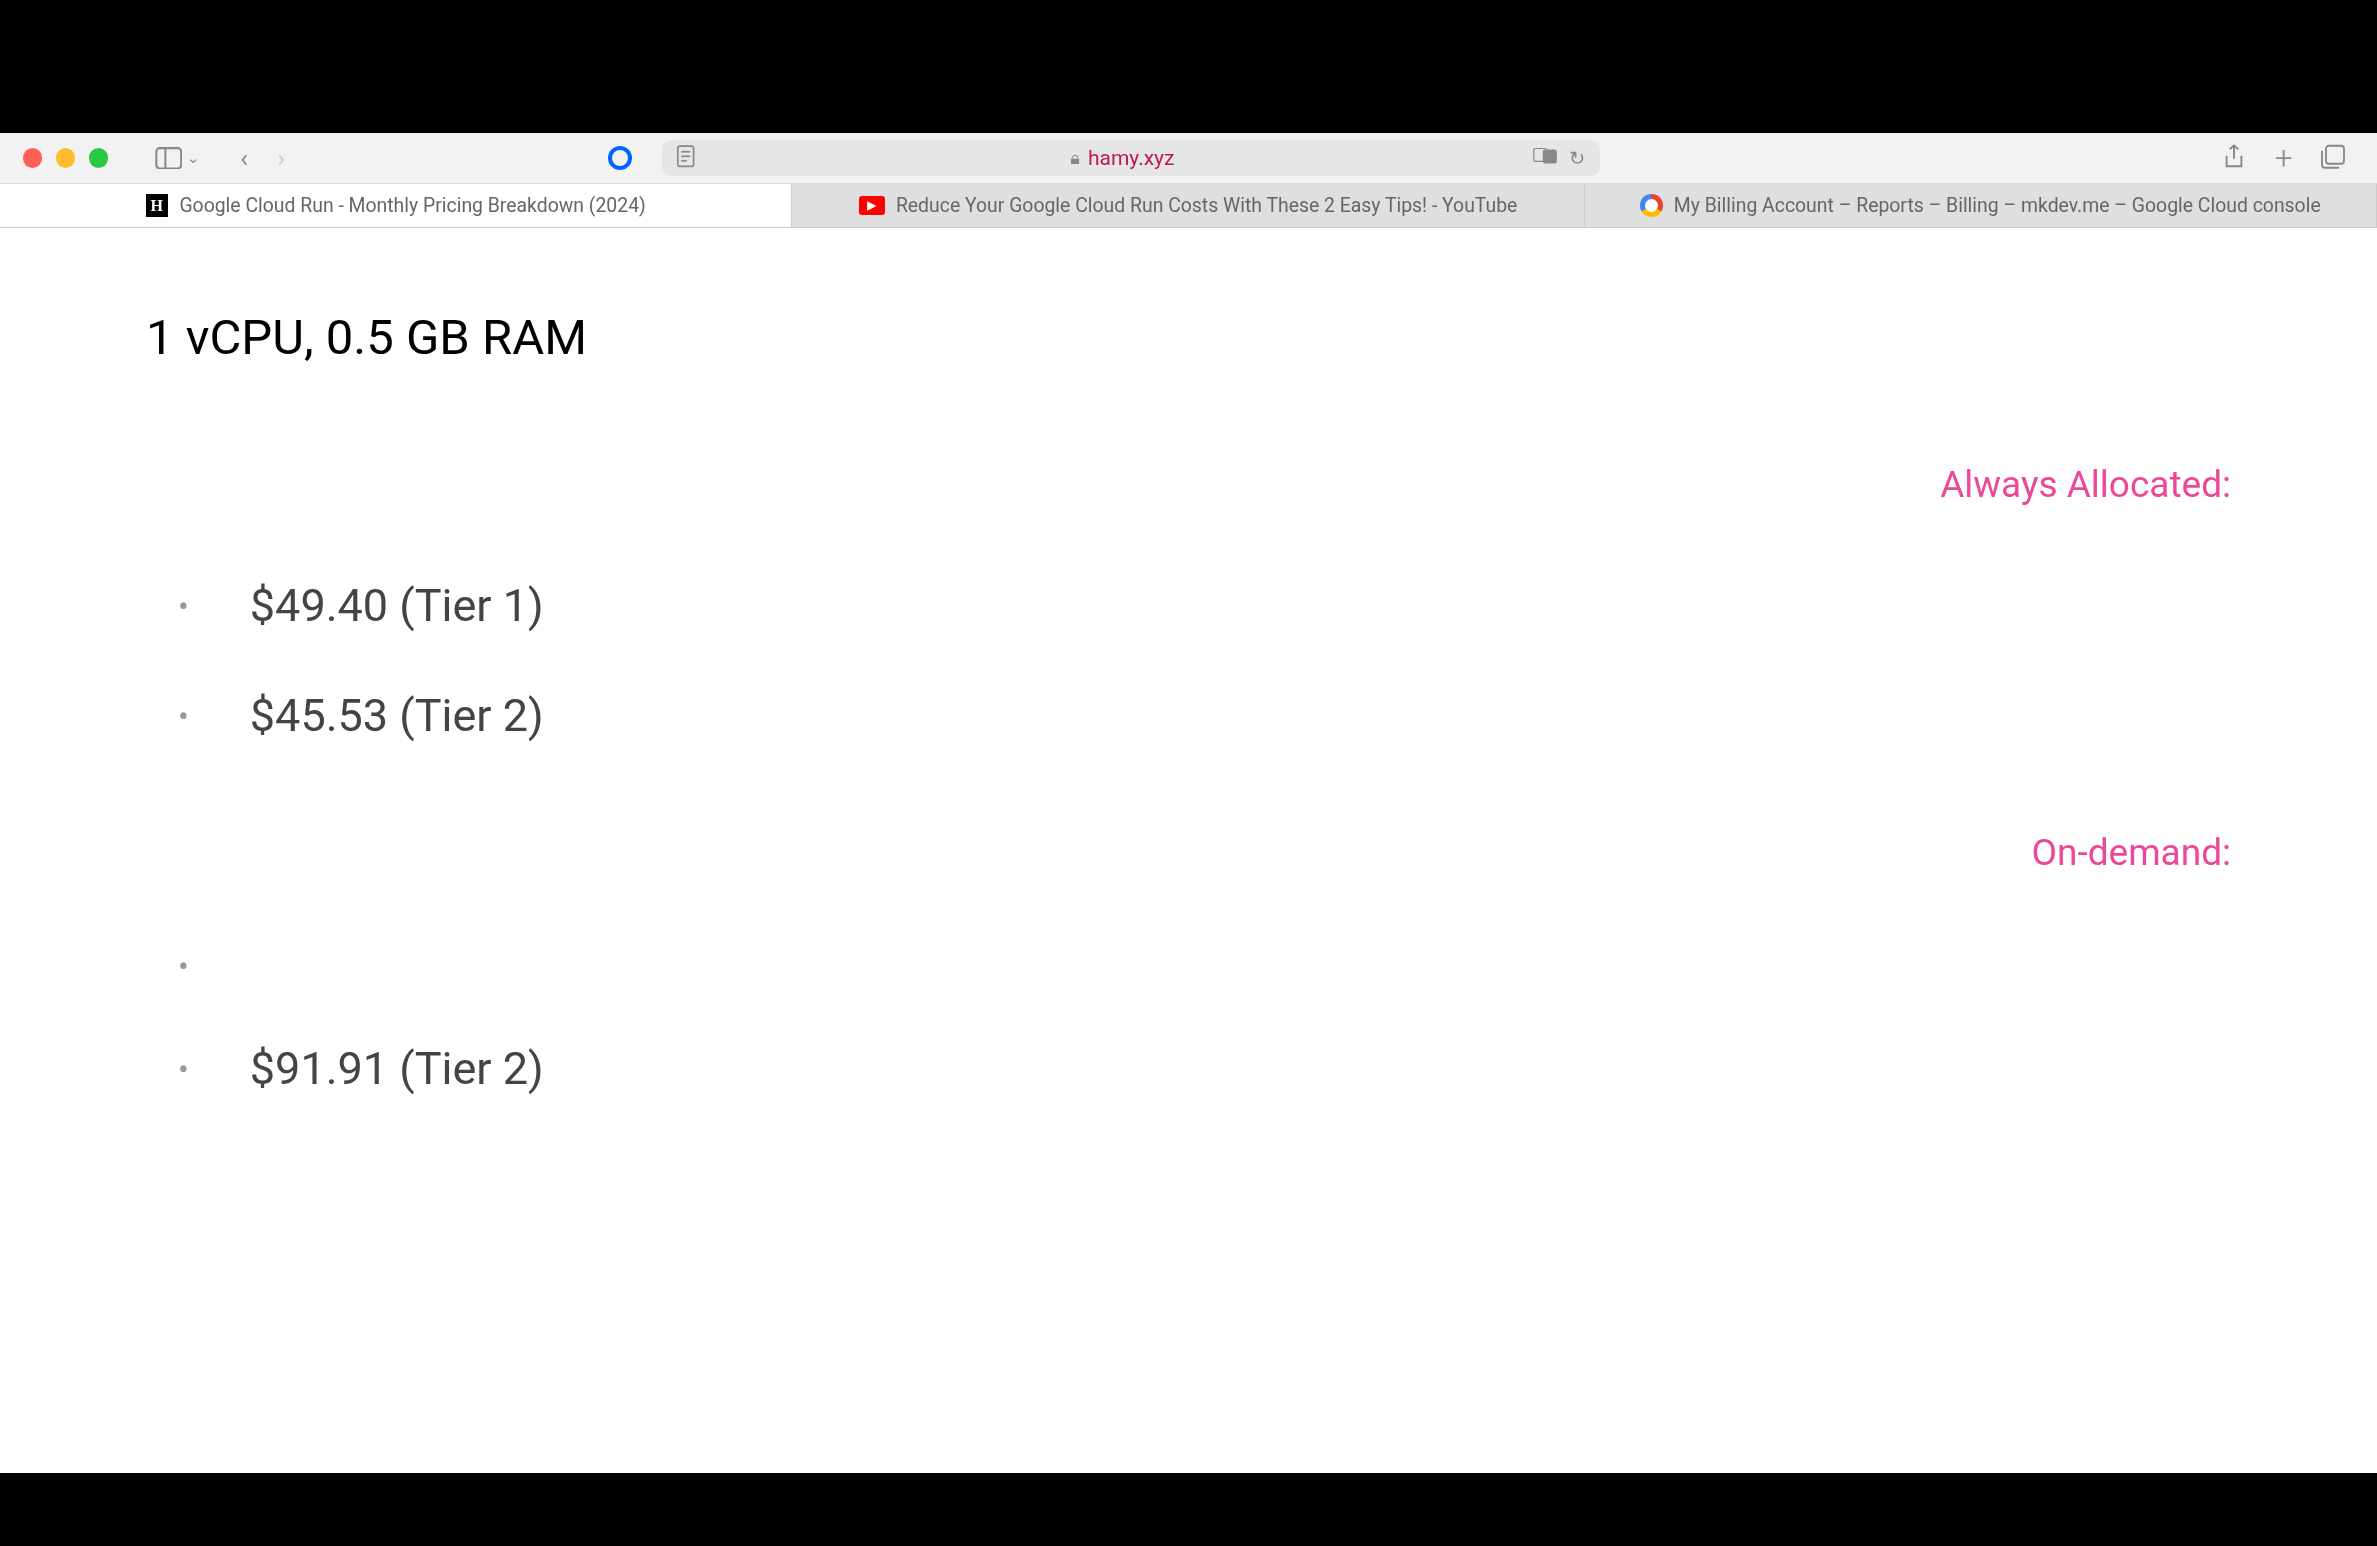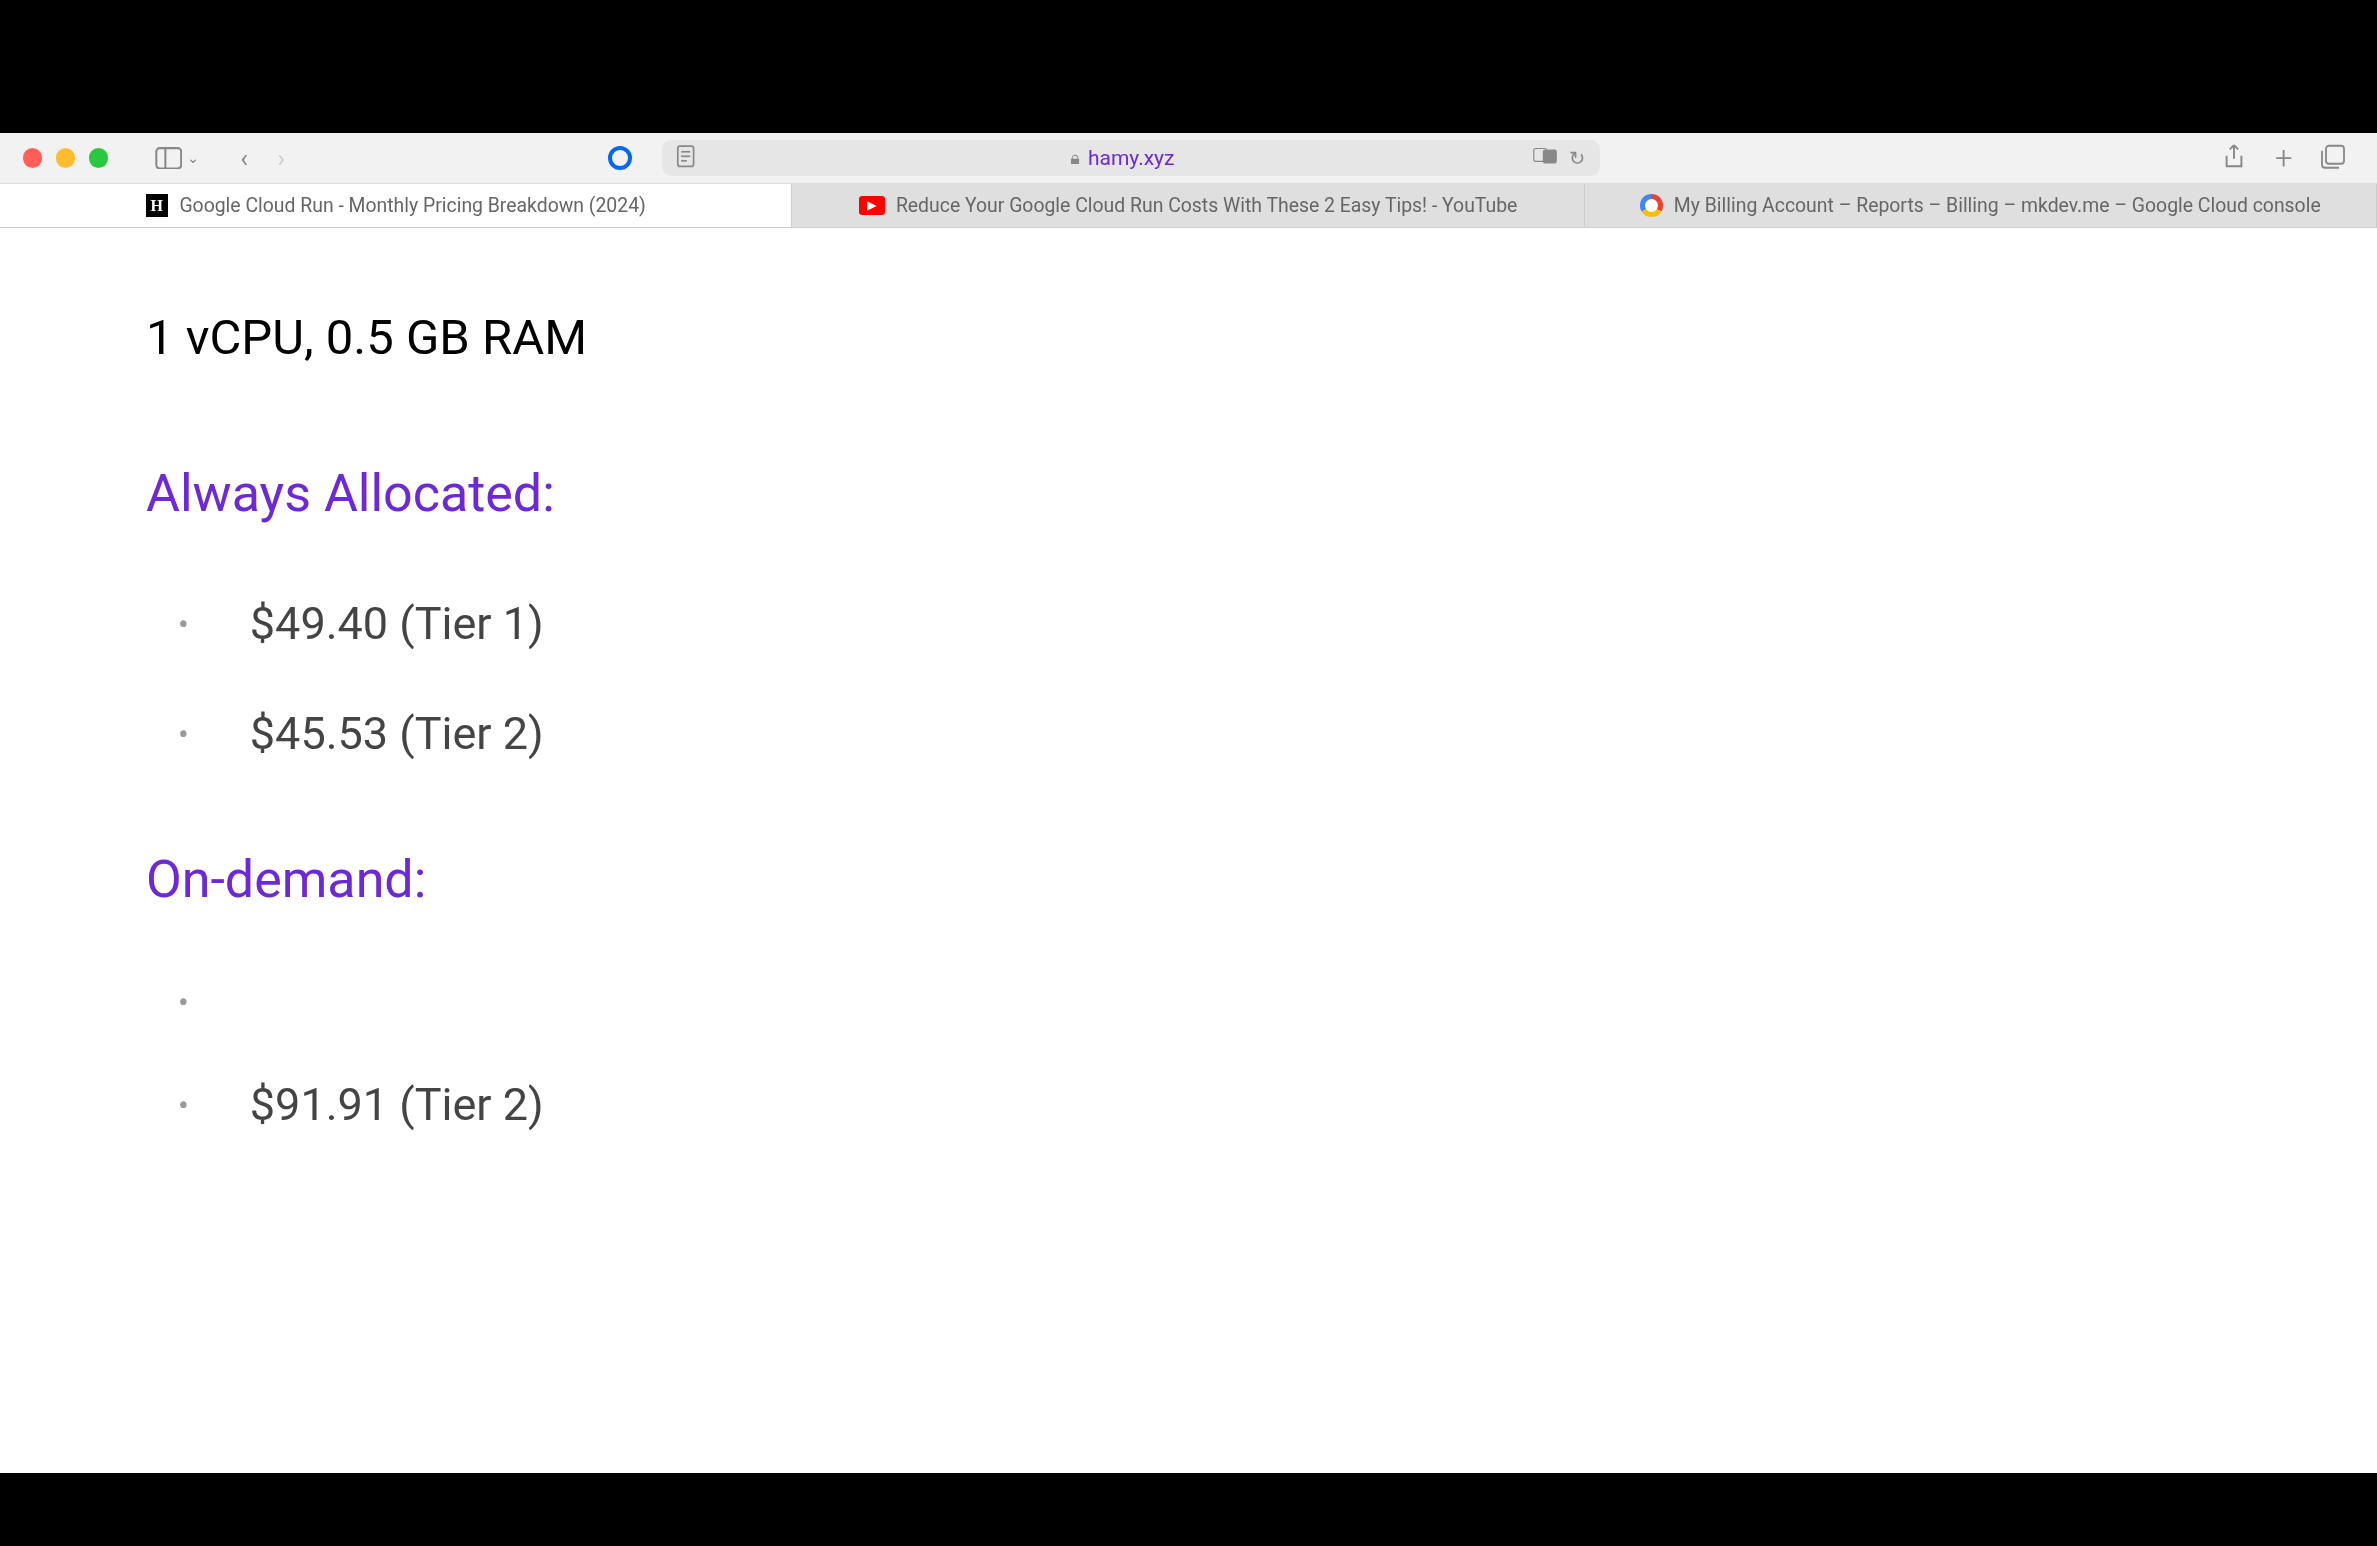--- a/index.html
+++ b/index.html
@@ -126,21 +126,21 @@
       justify-content: center;
       gap: 8px;
     }
     
     .lock-icon {
       color: #888;
       font-size: 18px;
     }
     
     .url-text {
-      color: #6d28d9;
+      color: #be185d;
       font-size: 21px;
     }
     
     .address-bar-right {
       display: flex;
       gap: 12px;
       align-items: center;
     }
     
     .translate-icon, .reload-icon {
@@ -243,24 +243,25 @@
     }
     
     .page-heading {
       font-size: 49px;
       font-weight: 400;
       color: #000;
       margin-bottom: 97px;
     }
     
     .section-label {
-      font-size: 52px;
+      font-size: 37px;
       font-weight: 400;
-      color: #6d28d9;
+      color: #ec4899;
       margin-bottom: 73px;
+      text-align: right;
     }
     
     .price-list {
       list-style: none;
       margin-bottom: 89px;
     }
     
     .price-list li {
       display: flex;
       align-items: center;

